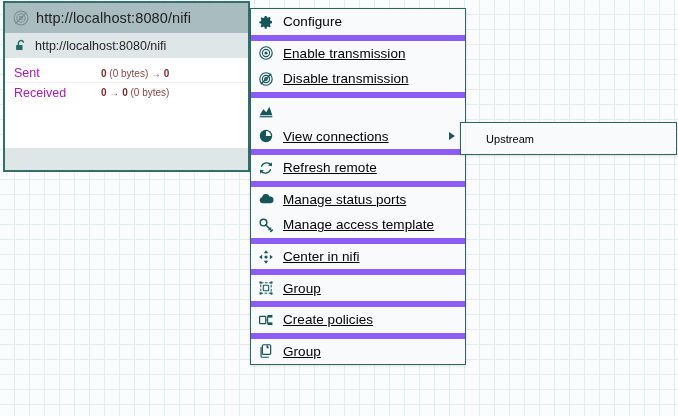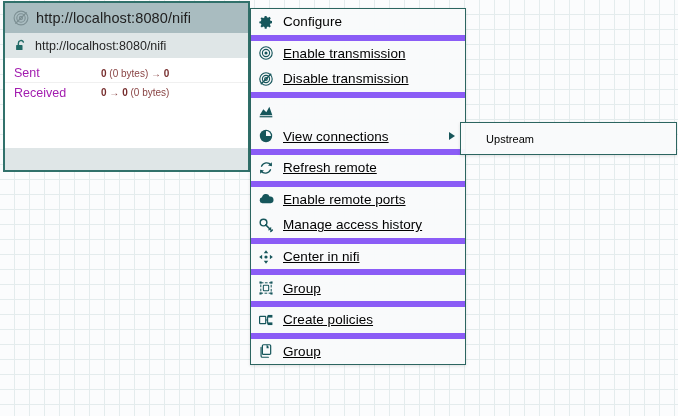--- a/index.html
+++ b/index.html
@@ -293,30 +293,30 @@
       </svg>
       <span class="menu-label">Refresh remote</span>
     </div>
   </div>
 
   <div class="menu-group">
     <div class="menu-item">
       <svg class="menu-icon" viewBox="0 0 24 24">
         <path d="M19 18.2H6.6A4.4 4.4 0 0 1 6 9.5a6 6 0 0 1 11.4-1.3A4.2 4.2 0 0 1 19 18.2z" fill="#16565b"></path>
       </svg>
-      <span class="menu-label">Enable remote ports</span>
+      <span class="menu-label">Manage status ports</span>
     </div>
     <div class="menu-item">
       <svg class="menu-icon" viewBox="0 0 24 24">
         <circle cx="8.3" cy="8.3" r="5" fill="none" stroke="#16565b" stroke-width="2.2"></circle>
         <line x1="11.6" y1="11.8" x2="20.5" y2="20.6" stroke="#16565b" stroke-width="2.2" stroke-linecap="round"></line>
         <line x1="16.3" y1="19.3" x2="19.2" y2="16.4" stroke="#16565b" stroke-width="1.9" stroke-linecap="round"></line>
         <line x1="19.0" y1="22.0" x2="21.6" y2="19.4" stroke="#16565b" stroke-width="1.9" stroke-linecap="round"></line>
       </svg>
-      <span class="menu-label">Manage access history</span>
+      <span class="menu-label">Manage access template</span>
     </div>
   </div>
 
   <div class="menu-group">
     <div class="menu-item">
       <svg class="menu-icon" viewBox="0 0 24 24" fill="#16565b">
         <polygon points="12,1.8 15.4,6.2 8.6,6.2"></polygon>
         <polygon points="12,22.2 15.4,17.8 8.6,17.8"></polygon>
         <polygon points="1.8,12 6.2,8.6 6.2,15.4"></polygon>
         <polygon points="22.2,12 17.8,8.6 17.8,15.4"></polygon>

